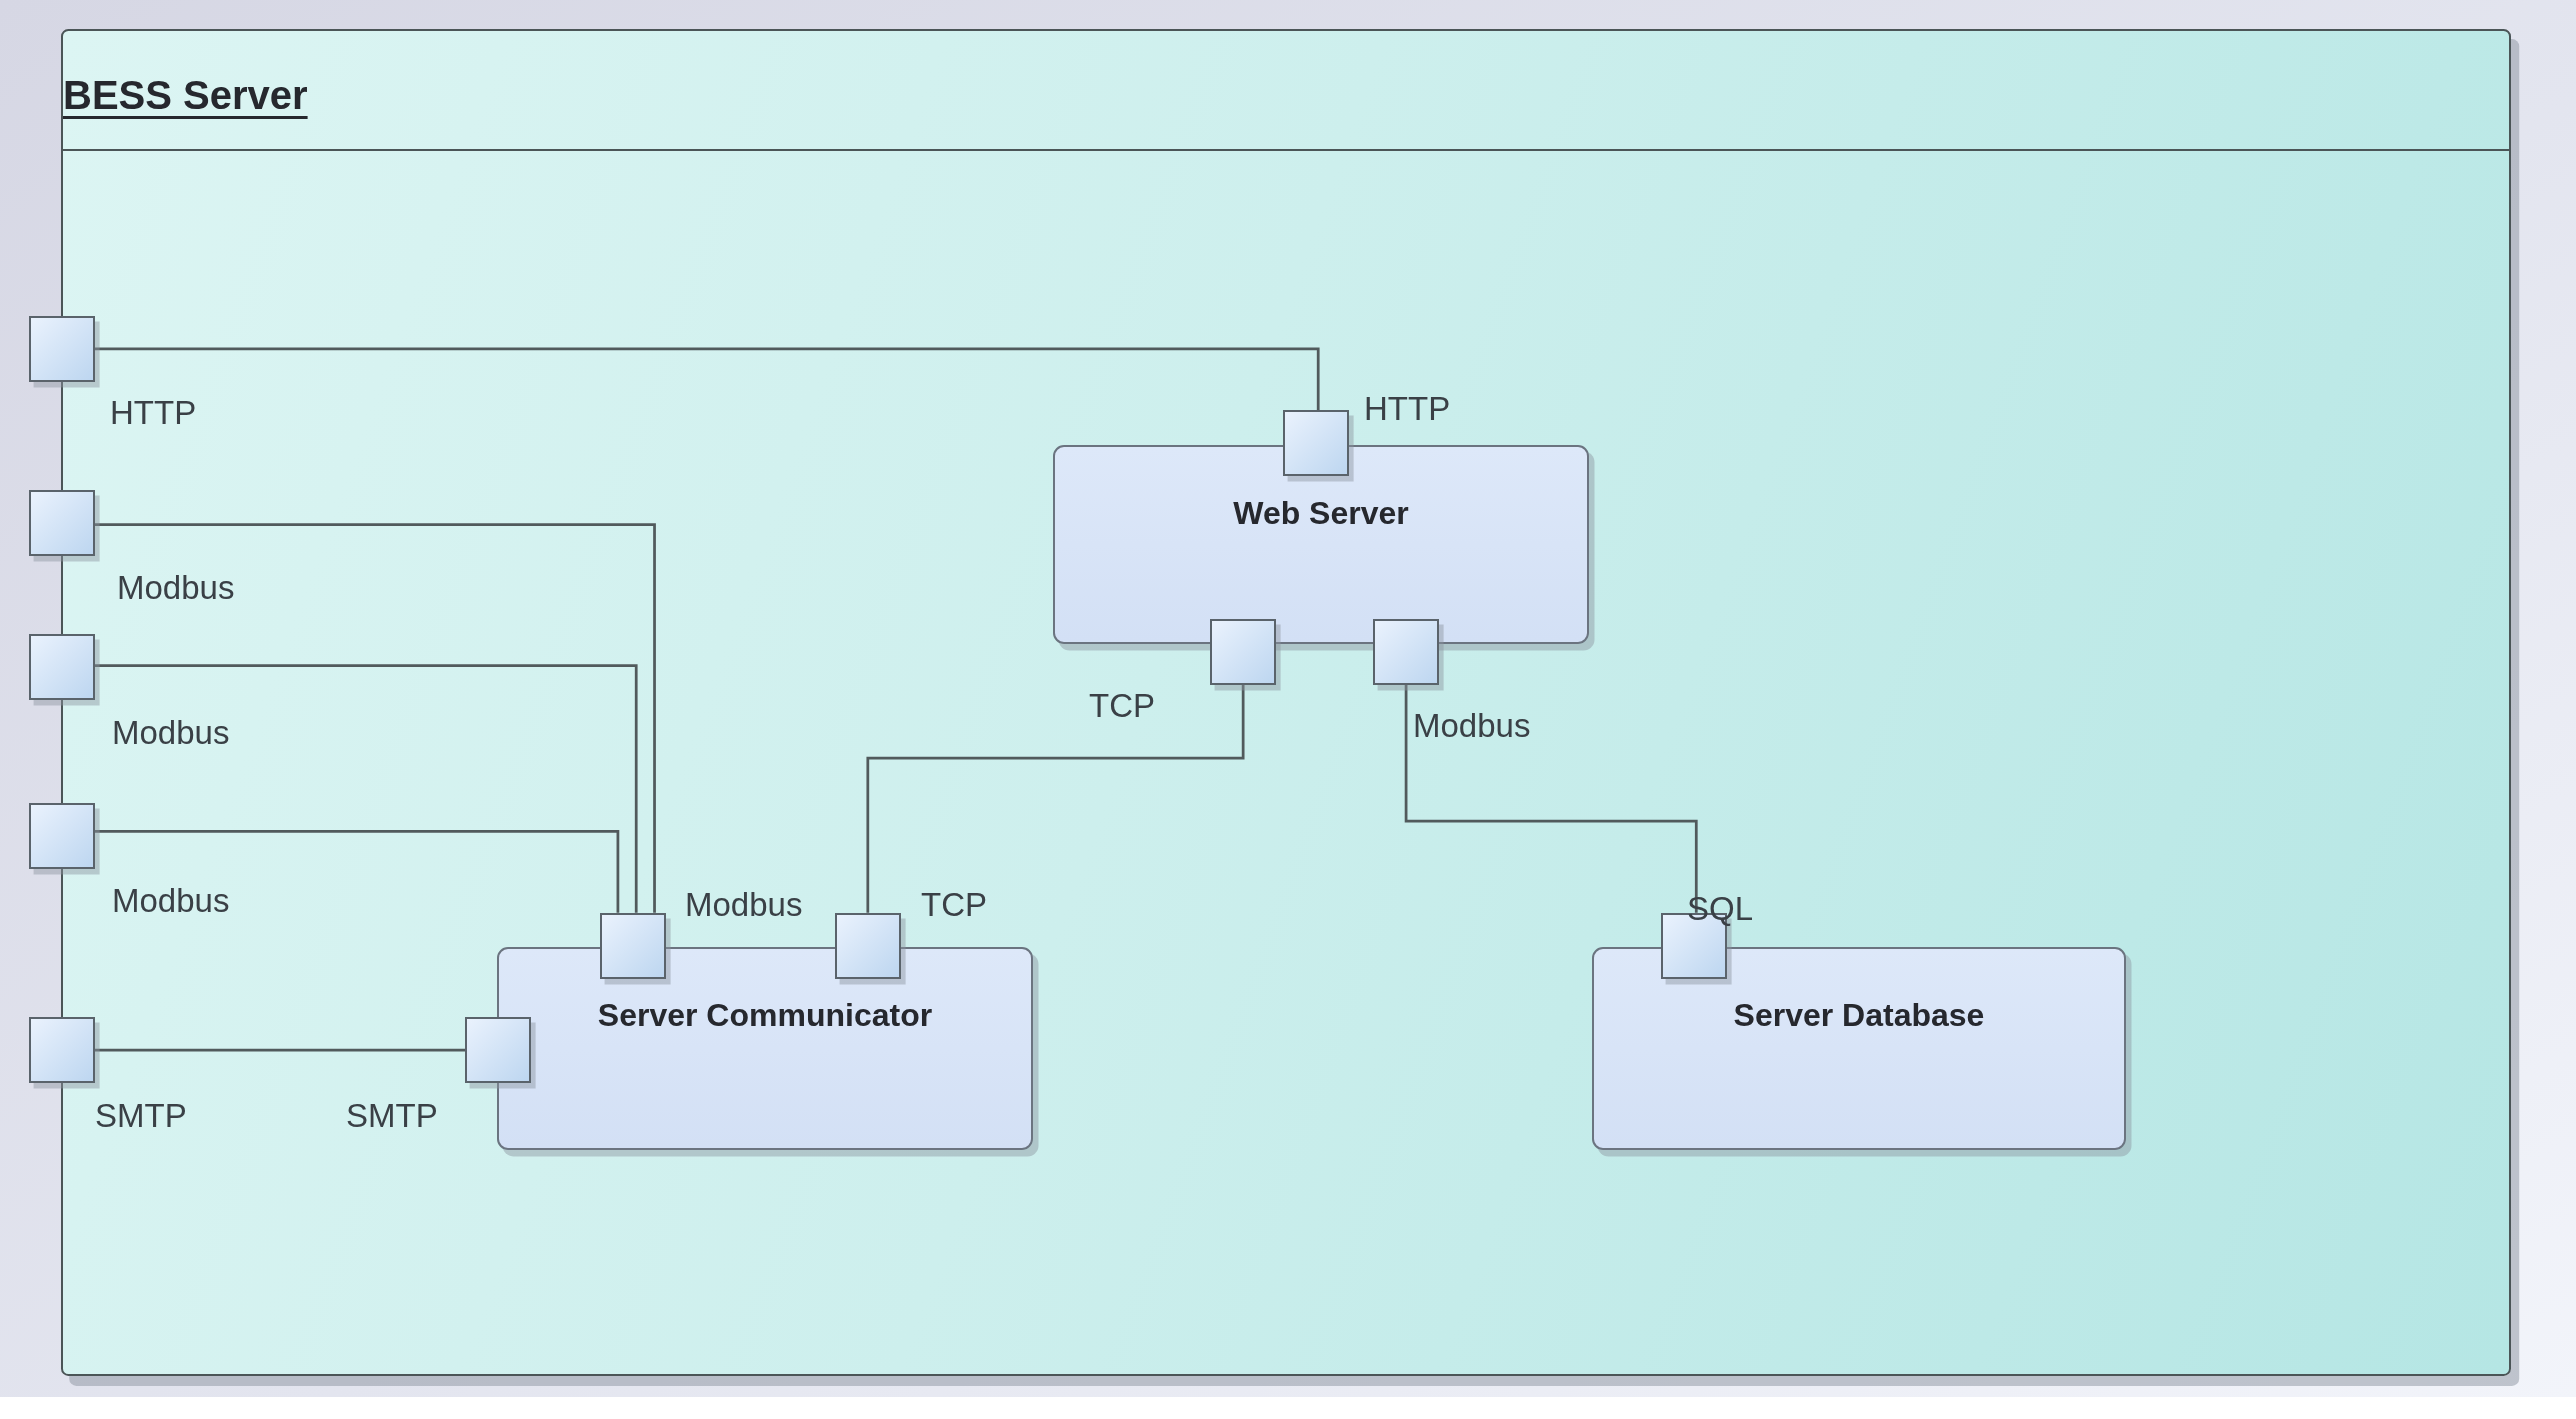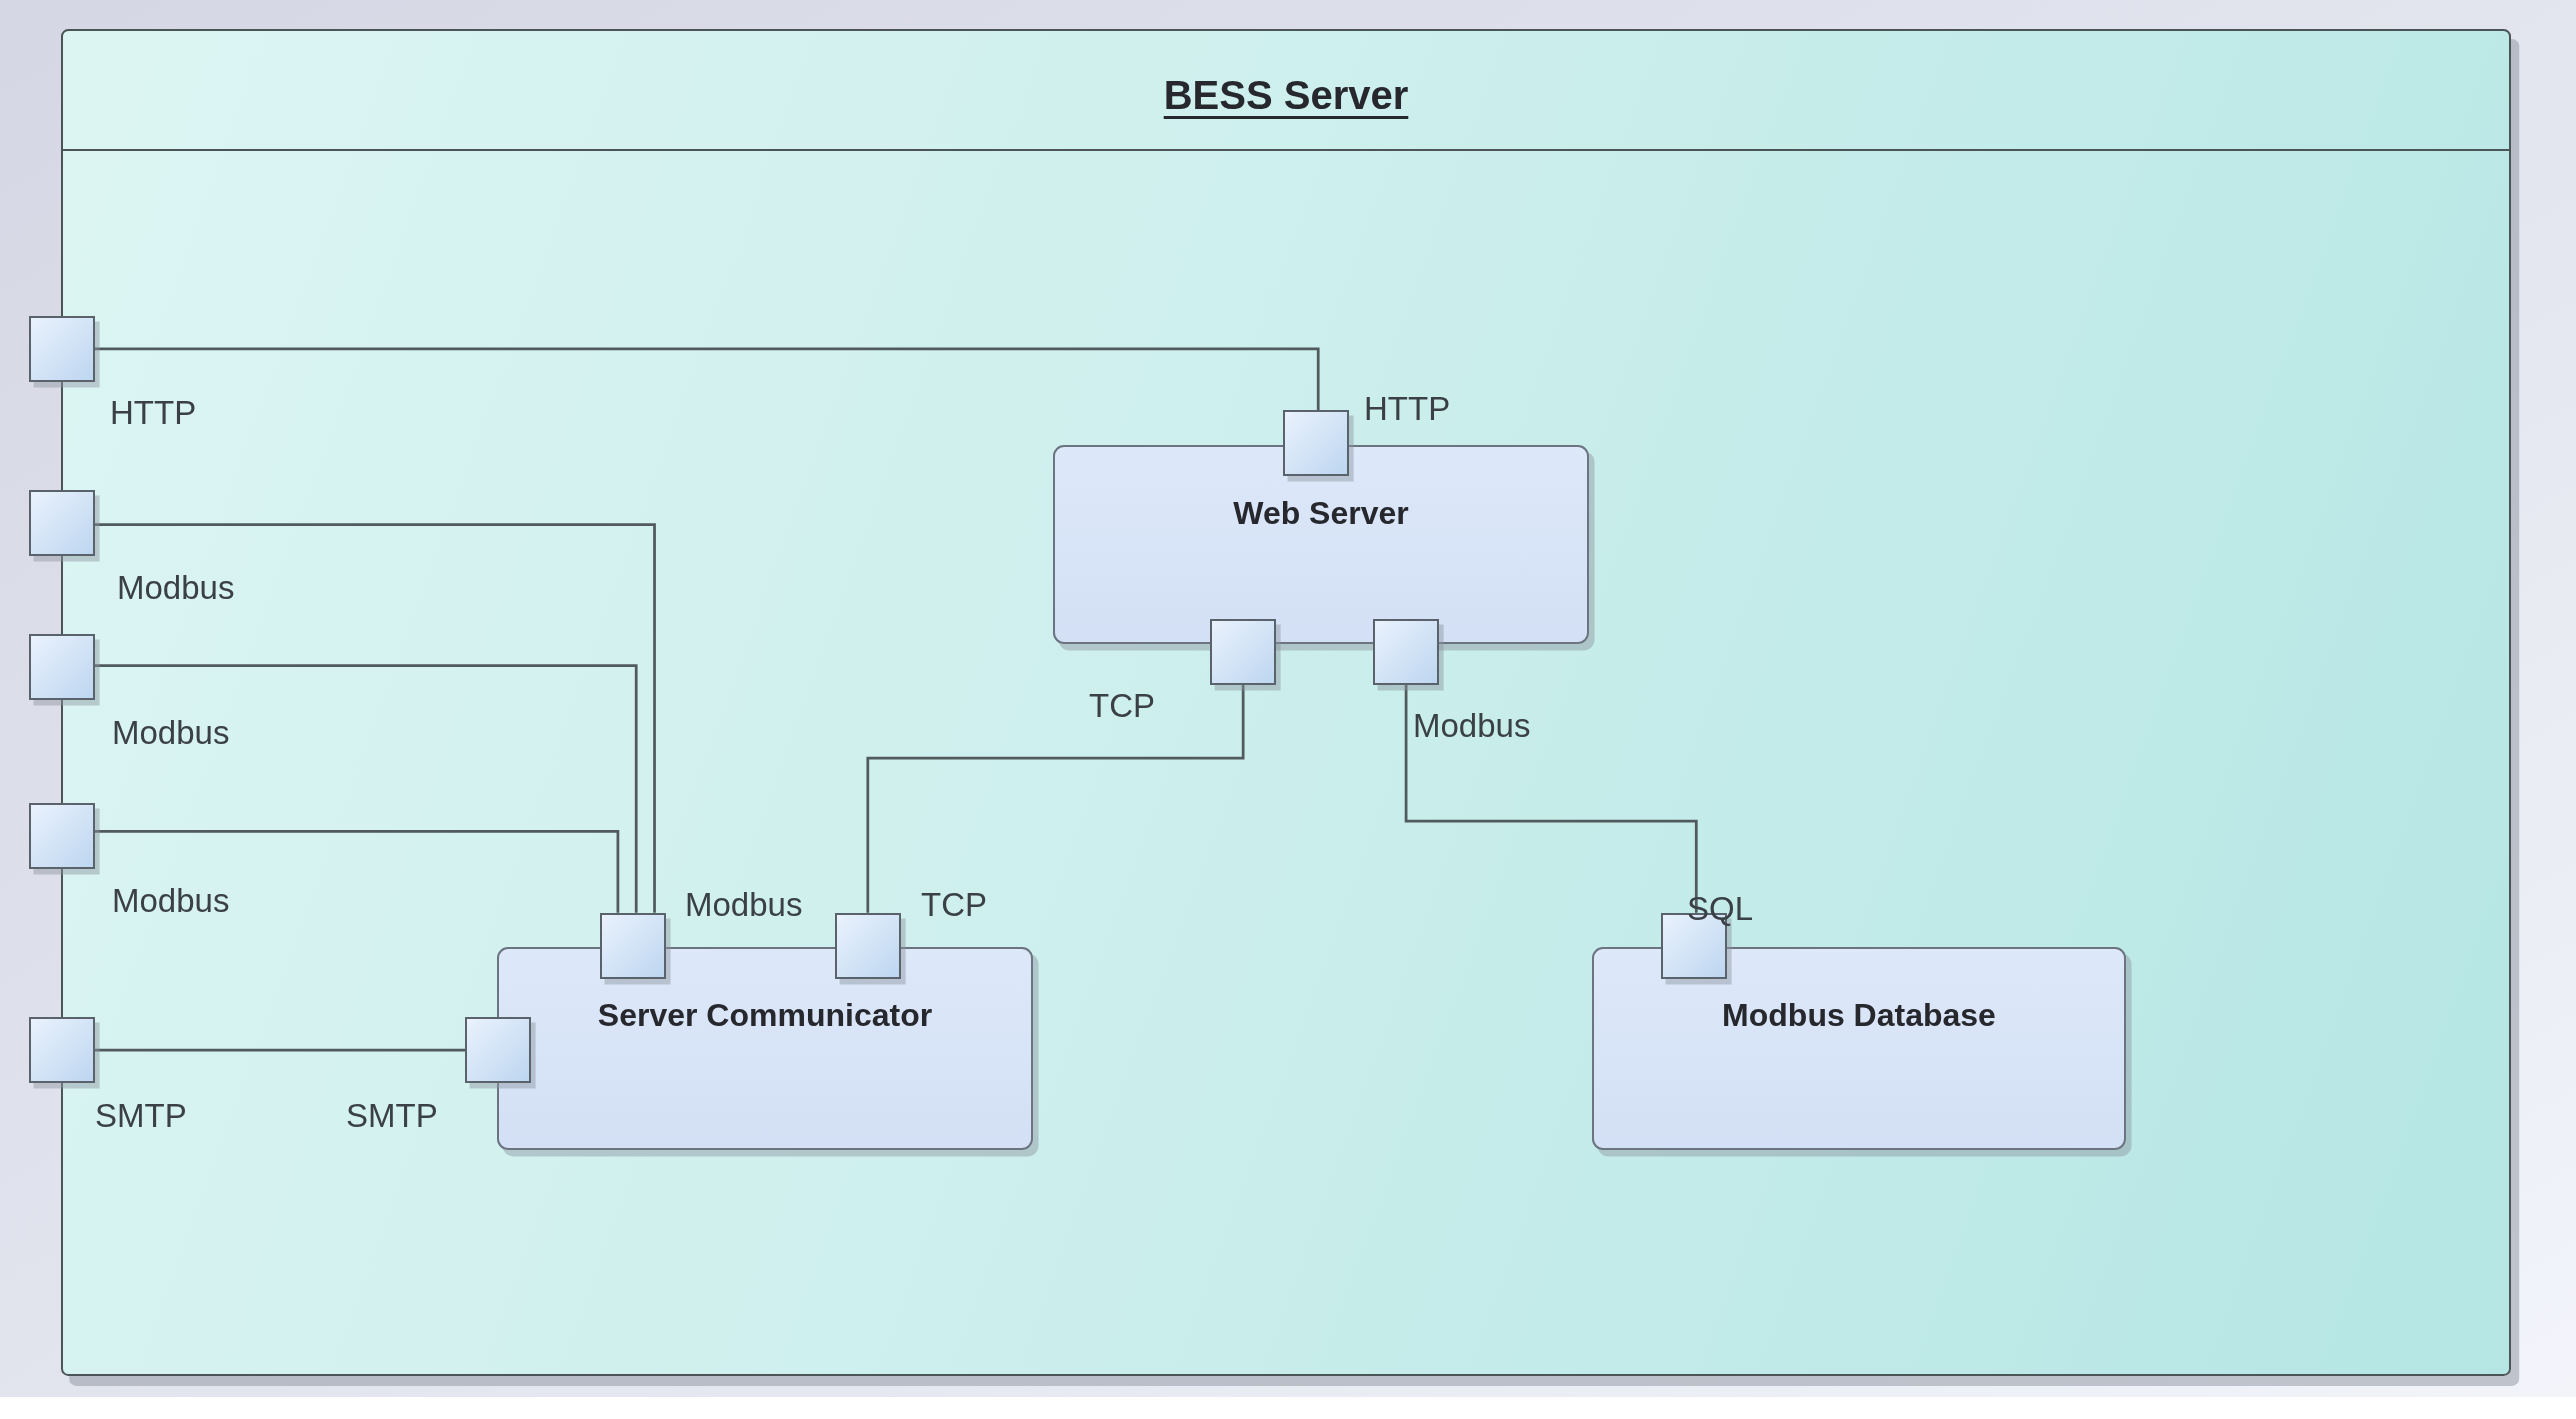--- a/index.html
+++ b/index.html
@@ -21,21 +21,21 @@
     background:linear-gradient(110deg, var(--boundary-fill-light,#dcf5f3) 0%, #cdefed 45%, var(--boundary-fill-dark,#b5e6e4) 100%);
     box-shadow:8.2px 10px 0 rgba(140,148,160,0.5);
   }
   .boundary-header{
     position:absolute;left:0;top:0;width:100%;height:120px;
     box-sizing:border-box;
     border-bottom:2.7px solid var(--boundary-border,#4b5557);
   }
   .boundary-title{
     position:absolute;left:0;right:0;top:42px;
-    text-align:center;
+    text-align:left;
     font-size:40px;font-weight:bold;
     color:var(--title-text,#26282e);
     text-decoration:underline;
     text-decoration-thickness:2.7px;
     text-underline-offset:7.3px;
   }
   .component{
     position:absolute;
     box-sizing:border-box;
     border:2.7px solid var(--component-border,#6b7480);
@@ -98,21 +98,21 @@
 
   <div class="component" style="left:1053px;top:445px;width:536px;height:199px;">
     <div class="component-title">Web Server</div>
   </div>
 
   <div class="component" style="left:497px;top:947px;width:536px;height:203px;">
     <div class="component-title">Server Communicator</div>
   </div>
 
   <div class="component" style="left:1592px;top:947px;width:534px;height:203px;">
-    <div class="component-title">Modbus Database</div>
+    <div class="component-title">Server Database</div>
   </div>
 
   <div class="port" style="left:29px;top:316px;"></div>
   <div class="port" style="left:29px;top:490px;"></div>
   <div class="port" style="left:29px;top:634px;"></div>
   <div class="port" style="left:29px;top:803px;"></div>
   <div class="port" style="left:29px;top:1017px;"></div>
 
   <div class="port" style="left:1283px;top:410px;"></div>
   <div class="port" style="left:1210px;top:619px;"></div>

